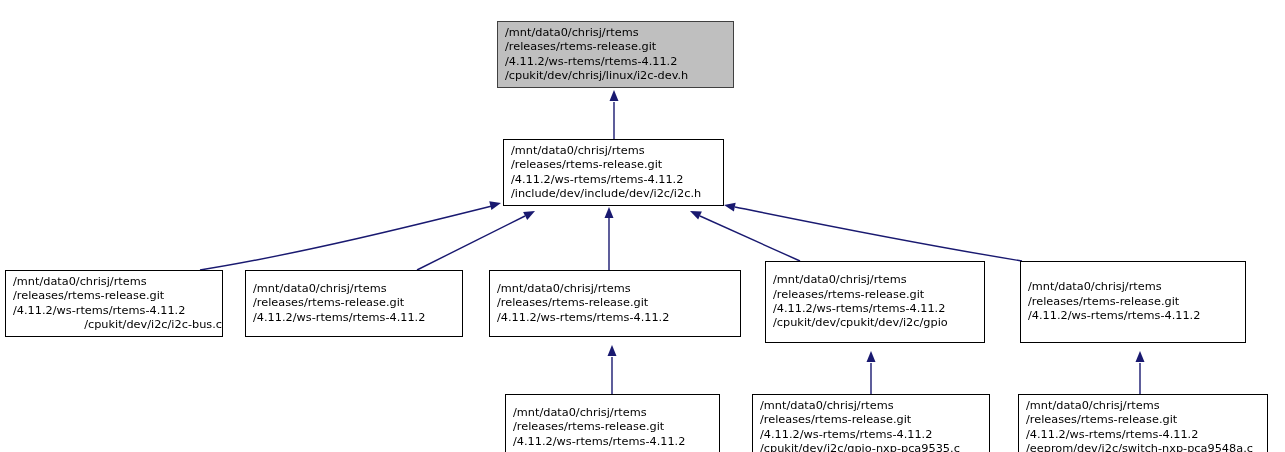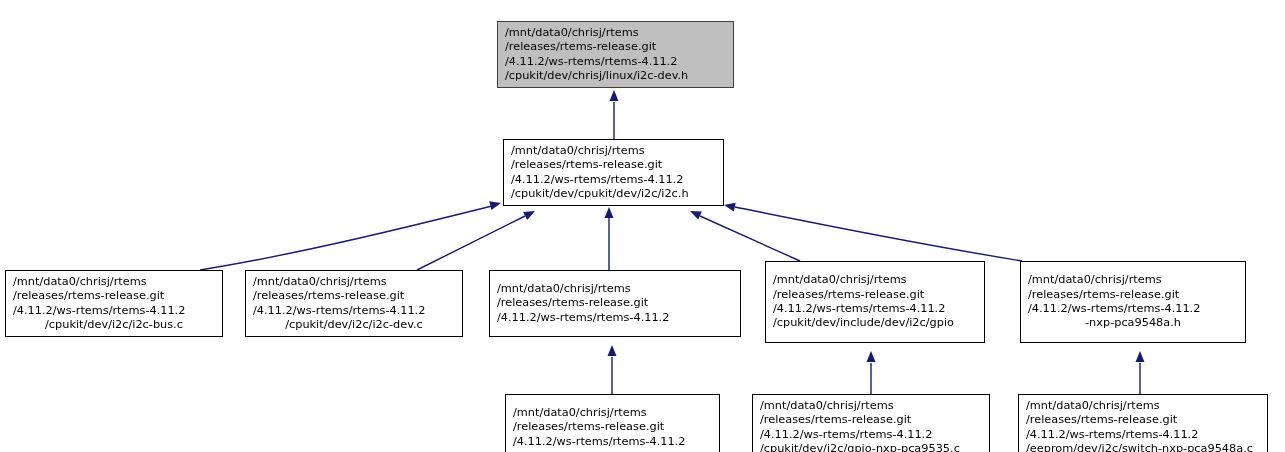--- a/index.html
+++ b/index.html
@@ -44,21 +44,21 @@
     border: 1px solid #404040;
   }
   .node .line {
     display: block;
     width: 100%;
     text-align: left;
     padding-left: 7px;
     box-sizing: border-box;
   }
   .node .line.center {
-    text-align: center;
+    text-align: right;
     padding-left: 0;
   }
 </style>
 </head>
 <body>
 
 <div id="canvas">
   <svg id="edge-layer" width="1285" height="452" viewBox="0 0 1285 452">
       <path d="M 614,123 L 614,86" fill="none" stroke="#191970" stroke-width="1.4"></path>
       <polygon points="0,0 -11,4.5 -11,-4.5" fill="#191970" transform="translate(614,74) rotate(-90)"></polygon>
@@ -74,23 +74,23 @@
       <polygon points="0,0 -11,4.5 -11,-4.5" fill="#191970" transform="translate(724,189) rotate(-168.63897335903218)"></polygon>
       <path d="M 612,378 L 612,341" fill="none" stroke="#191970" stroke-width="1.4"></path>
       <polygon points="0,0 -11,4.5 -11,-4.5" fill="#191970" transform="translate(612,329) rotate(-90)"></polygon>
       <path d="M 871,378 L 871,347" fill="none" stroke="#191970" stroke-width="1.4"></path>
       <polygon points="0,0 -11,4.5 -11,-4.5" fill="#191970" transform="translate(871,335) rotate(-90)"></polygon>
       <path d="M 1140,378 L 1140,347" fill="none" stroke="#191970" stroke-width="1.4"></path>
       <polygon points="0,0 -11,4.5 -11,-4.5" fill="#191970" transform="translate(1140,335) rotate(-90)"></polygon>
     </svg>
   <div id="node-layer">
       <div class="node root" style="left: 497px; top: 5px; width: 237px; height: 67px;"><span class="line">/mnt/data0/chrisj/rtems</span><span class="line">/releases/rtems-release.git</span><span class="line">/4.11.2/ws-rtems/rtems-4.11.2</span><span class="line">/cpukit/dev/chrisj/linux/i2c-dev.h</span></div>
-      <div class="node" style="left: 503px; top: 123px; width: 221px; height: 67px;"><span class="line">/mnt/data0/chrisj/rtems</span><span class="line">/releases/rtems-release.git</span><span class="line">/4.11.2/ws-rtems/rtems-4.11.2</span><span class="line">/cpukit/dev/cpukit/dev/i2c/i2c.h</span></div>
+      <div class="node" style="left: 503px; top: 123px; width: 221px; height: 67px;"><span class="line">/mnt/data0/chrisj/rtems</span><span class="line">/releases/rtems-release.git</span><span class="line">/4.11.2/ws-rtems/rtems-4.11.2</span><span class="line">/include/dev/include/dev/i2c/i2c.h</span></div>
       <div class="node" style="left: 5px; top: 254px; width: 218px; height: 67px;"><span class="line">/mnt/data0/chrisj/rtems</span><span class="line">/releases/rtems-release.git</span><span class="line">/4.11.2/ws-rtems/rtems-4.11.2</span><span class="line center">/cpukit/dev/i2c/i2c-bus.c</span></div>
-      <div class="node" style="left: 245px; top: 254px; width: 218px; height: 67px;"><span class="line">/mnt/data0/chrisj/rtems</span><span class="line">/releases/rtems-release.git</span><span class="line">/4.11.2/ws-rtems/rtems-4.11.2</span><span class="line center">/cpukit/dev/i2c/i2c-dev.c</span></div>
+      <div class="node" style="left: 245px; top: 254px; width: 218px; height: 67px;"><span class="line">/mnt/data0/chrisj/rtems</span><span class="line">/releases/rtems-release.git</span><span class="line">/4.11.2/ws-rtems/rtems-4.11.2</span></div>
       <div class="node" style="left: 489px; top: 254px; width: 252px; height: 67px;"><span class="line">/mnt/data0/chrisj/rtems</span><span class="line">/releases/rtems-release.git</span><span class="line">/4.11.2/ws-rtems/rtems-4.11.2</span></div>
-      <div class="node" style="left: 765px; top: 245px; width: 220px; height: 82px;"><span class="line">/mnt/data0/chrisj/rtems</span><span class="line">/releases/rtems-release.git</span><span class="line">/4.11.2/ws-rtems/rtems-4.11.2</span><span class="line">/cpukit/dev/include/dev/i2c/gpio</span></div>
-      <div class="node" style="left: 1020px; top: 245px; width: 226px; height: 82px;"><span class="line">/mnt/data0/chrisj/rtems</span><span class="line">/releases/rtems-release.git</span><span class="line">/4.11.2/ws-rtems/rtems-4.11.2</span><span class="line center">-nxp-pca9548a.h</span></div>
+      <div class="node" style="left: 765px; top: 245px; width: 220px; height: 82px;"><span class="line">/mnt/data0/chrisj/rtems</span><span class="line">/releases/rtems-release.git</span><span class="line">/4.11.2/ws-rtems/rtems-4.11.2</span><span class="line">/cpukit/dev/cpukit/dev/i2c/gpio</span></div>
+      <div class="node" style="left: 1020px; top: 245px; width: 226px; height: 82px;"><span class="line">/mnt/data0/chrisj/rtems</span><span class="line">/releases/rtems-release.git</span><span class="line">/4.11.2/ws-rtems/rtems-4.11.2</span></div>
       <div class="node" style="left: 505px; top: 378px; width: 215px; height: 67px;"><span class="line">/mnt/data0/chrisj/rtems</span><span class="line">/releases/rtems-release.git</span><span class="line">/4.11.2/ws-rtems/rtems-4.11.2</span></div>
       <div class="node" style="left: 752px; top: 378px; width: 238px; height: 67px;"><span class="line">/mnt/data0/chrisj/rtems</span><span class="line">/releases/rtems-release.git</span><span class="line">/4.11.2/ws-rtems/rtems-4.11.2</span><span class="line">/cpukit/dev/i2c/gpio-nxp-pca9535.c</span></div>
       <div class="node" style="left: 1018px; top: 378px; width: 250px; height: 67px;"><span class="line">/mnt/data0/chrisj/rtems</span><span class="line">/releases/rtems-release.git</span><span class="line">/4.11.2/ws-rtems/rtems-4.11.2</span><span class="line">/eeprom/dev/i2c/switch-nxp-pca9548a.c</span></div>
     </div>
 </div>
 
 </body></html>

